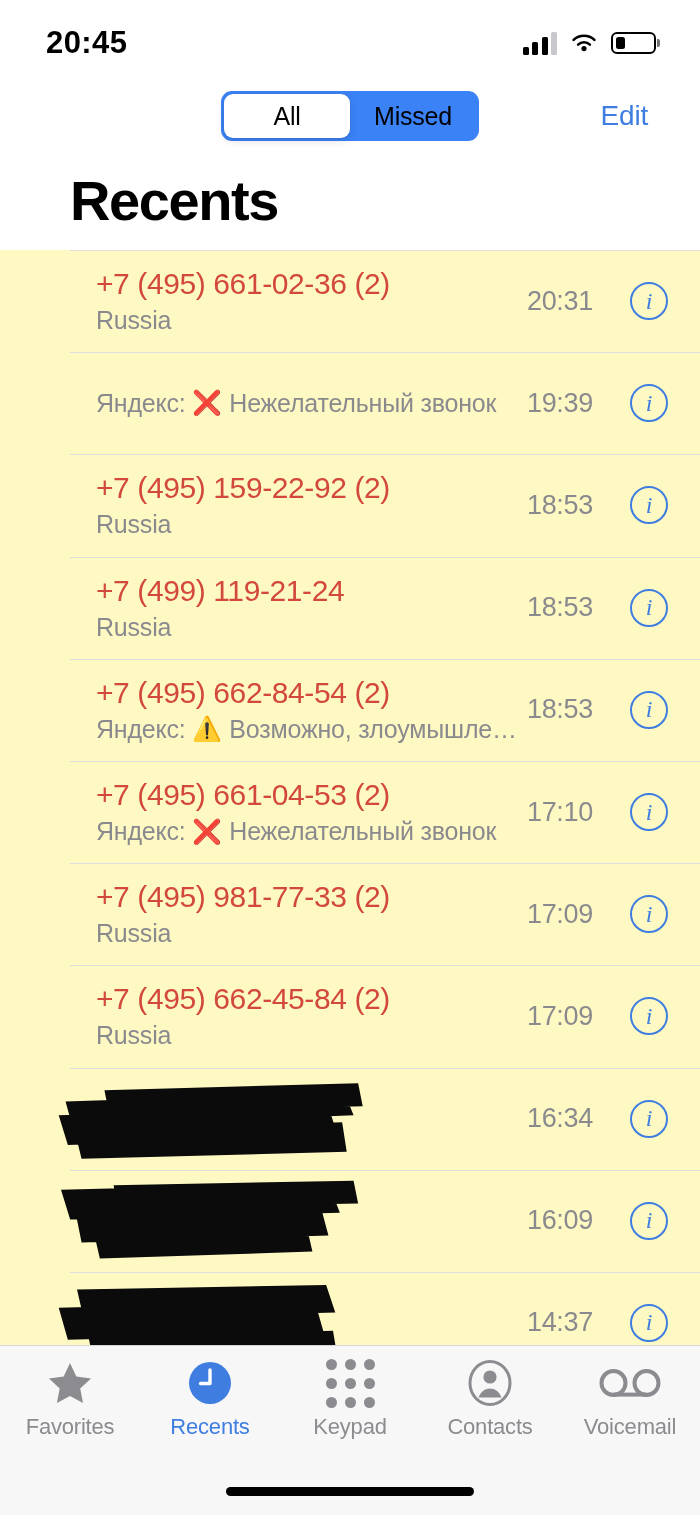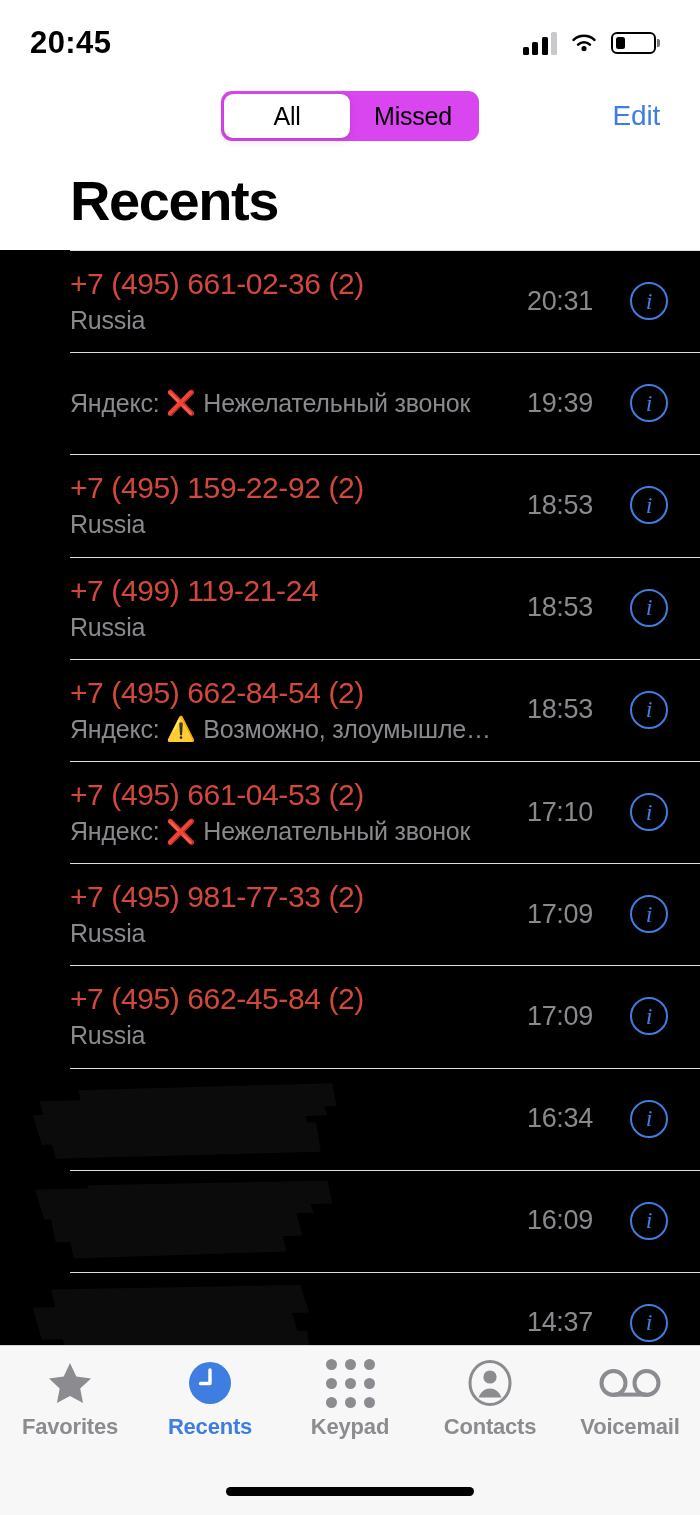--- a/index.html
+++ b/index.html
@@ -18,21 +18,21 @@
     flex-direction: column;
   }
 
   
   .statusbar {
     height: 74px;
     flex: 0 0 74px;
     display: flex;
     align-items: center;
     justify-content: space-between;
-    padding: 12px 44px 0 30px;
+    padding: 12px 44px 0 46px;
   }
   .status-time {
     font-size: 31px;
     font-weight: bold;
     letter-spacing: 0.4px;
     color: #000;
   }
   .status-icons {
     display: flex;
     align-items: center;
@@ -72,21 +72,21 @@
   .navbar {
     flex: 0 0 84px;
     display: flex;
     align-items: center;
     justify-content: center;
     position: relative;
     padding: 0 34px;
   }
   .segmented {
     display: flex;
-    background: #d946ef;
+    background: #3b82f6;
     border-radius: 11px;
     padding: 3px;
     width: 258px;
     height: 50px;
   }
   .seg {
     flex: 1;
     display: flex;
     align-items: center;
     justify-content: center;
@@ -95,21 +95,21 @@
     border-radius: 9px;
     cursor: pointer;
     letter-spacing: -0.2px;
   }
   .seg.active {
     background: #ffffff;
     box-shadow: 0 3px 8px rgba(0,0,0,.12), 0 0 1px rgba(0,0,0,.16);
   }
   .edit-btn {
     position: absolute;
-    right: 40px;
+    right: 52px;
     top: 50%;
     transform: translateY(-50%);
     font-size: 28px;
     color: #3f7ee0;
     cursor: pointer;
     letter-spacing: -0.2px;
     margin-left: 12px;
   }
   .page-title {
     flex: 0 0 92px;
@@ -126,23 +126,23 @@
   .list {
     flex: 1 1 auto;
     overflow: hidden;
     position: relative;
   }
   .row {
     position: relative;
     height: 102.2px;
     display: flex;
     align-items: center;
-    padding-left: 70px;
+    padding-left: 96px;
     padding-right: 32px;
-    background: #000000;
+    background: #fef9c3;
     cursor: pointer;
   }
   .row::before {
     content: "";
     position: absolute;
     left: 70px; right: 0; top: 0;
     height: 1px;
     background: #dededf;
   }
   .row:first-child::before { left: 70px; }
@@ -213,21 +213,20 @@
     align-items: flex-start;
     padding-top: 14px;
   }
   .tab {
     flex: 1;
     display: flex;
     flex-direction: column;
     align-items: center;
     gap: 8px;
     cursor: pointer;
-    font-weight: bold;
   }
   .tab .glyph {
     height: 46px;
     display: flex;
     align-items: center;
     justify-content: center;
   }
   .tab .tab-label {
     font-size: 22px;
     color: #8c8c90;

